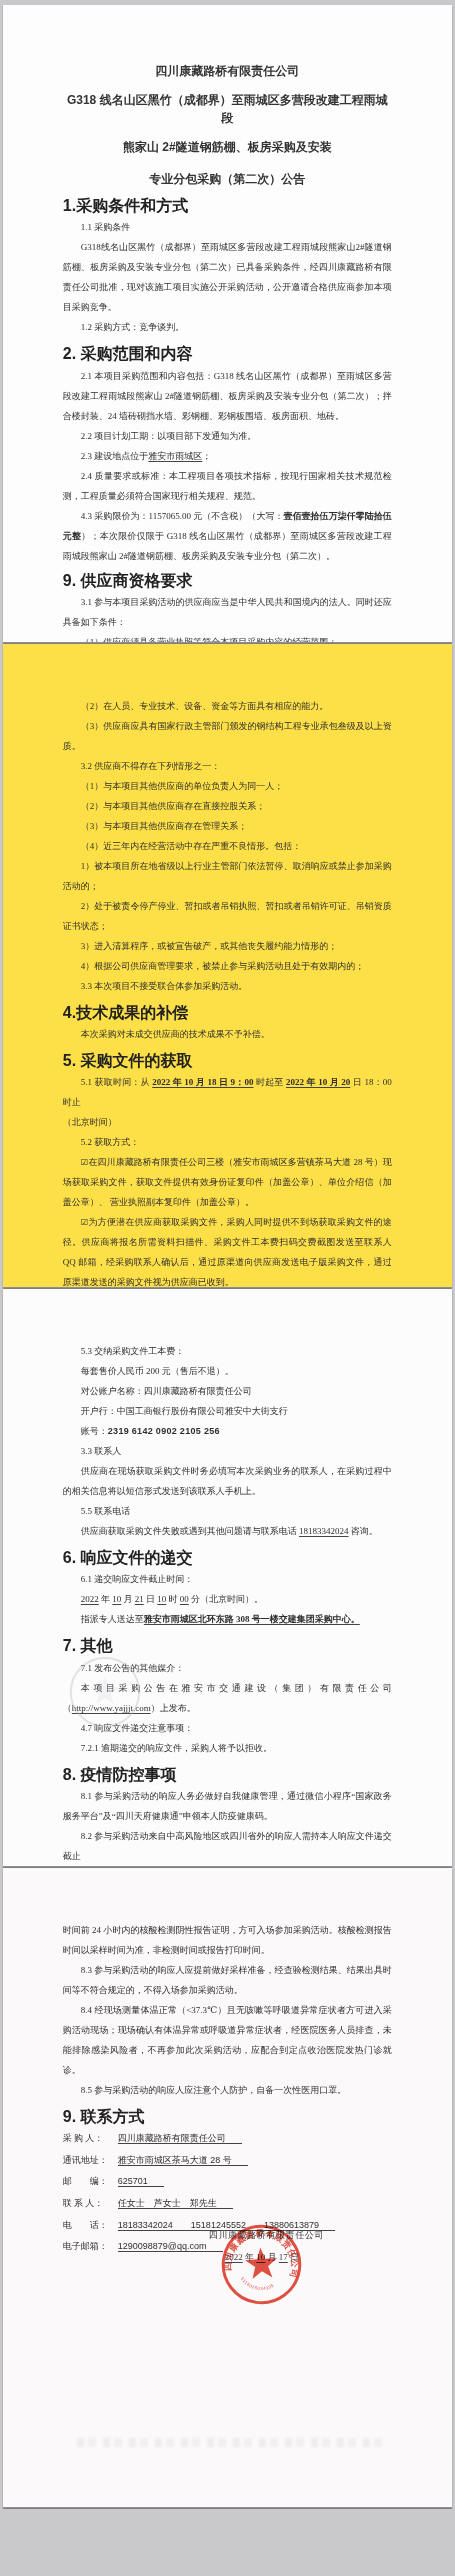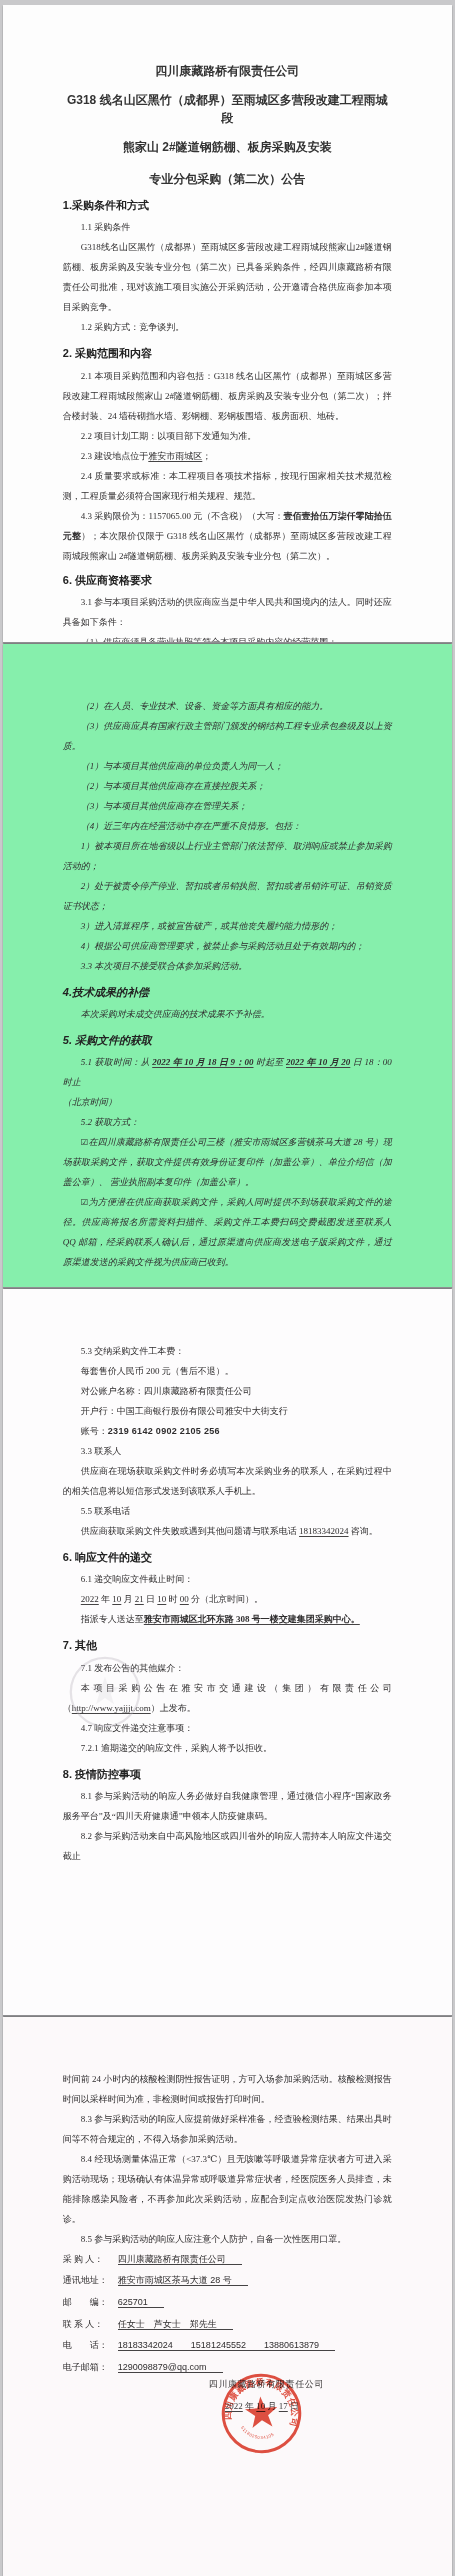--- a/index.html
+++ b/index.html
@@ -16,41 +16,41 @@
     background:#fdfdfd;
     box-sizing:border-box;
     padding:0 60px;
     color:#2f2d2e;
     font-size:9px;
     box-shadow:0 0.6px 1.1px rgba(0,0,0,.45);
     border-bottom:0.6px solid #8f8f92;
     overflow:hidden;
   }
   #p1 { height:638px; margin-top:4.6px; background:#fdfdfd; }
-  #p2 { height:644px; background:#86efac;font-style:italic; }
-  #p3 { height:727px; background:#fdfcfd; }
+  #p2 { height:644px; background:#fde047; }
+  #p3 { height:578px; background:#fdfcfd; }
   #p4 { height:640px; background:#fcf9fa; }
 
   .tt {
     text-align:center;
     font-family:"Liberation Sans","DejaVu Sans",sans-serif;
     font-weight:600;
     font-size:12px;
     line-height:18px;
     color:#333;
   }
   .t1 { margin-top:57px; }
   .t2 { margin-top:11.4px; }
   .t3 { margin-top:11.4px; }
   .t4 { margin-top:13.7px; }
 
   .sec {
     font-family:"Liberation Sans","DejaVu Sans",sans-serif;
     font-weight:700;
-    font-size:11px;
+    font-size:16px;
     line-height:17px;
     color:#222;
     margin:8px 0 3.4px 0;
   }
   .p {
     line-height:20px;
     margin:0;
     text-align:justify;
   }
   .ind { text-indent:2em; }
@@ -114,29 +114,30 @@
   <div class="p ind">G318线名山区黑竹（成都界）至雨城区多营段改建工程雨城段熊家山2#隧道钢筋棚、板房采购及安装专业分包（第二次）已具备采购条件，经四川康藏路桥有限责任公司批准，现对该施工项目实施公开采购活动，公开邀请合格供应商参加本项目采购竞争。</div>
   <div class="p ind">1.2 采购方式：竞争谈判。</div>
 
   <div class="sec">2. 采购范围和内容</div>
   <div class="p ind">2.1 本项目采购范围和内容包括：G318 线名山区黑竹（成都界）至雨城区多营段改建工程雨城段熊家山 2#隧道钢筋棚、板房采购及安装专业分包（第二次）；拌合楼封装、24 墙砖砌挡水墙、彩钢棚、彩钢板围墙、板房面积、地砖。</div>
   <div class="p ind">2.2 项目计划工期：以项目部下发通知为准。</div>
   <div class="p ind"><span>2.3 建设地点位于</span><span class="u">雅安市雨城区</span><span>；</span></div>
   <div class="p ind">2.4 质量要求或标准：本工程项目各项技术指标，按现行国家相关技术规范检测，工程质量必须符合国家现行相关规程、规范。</div>
   <div class="p ind"><span>4.3 采购限价为：1157065.00 元（不含税）（大写：</span><span class="b">壹佰壹拾伍万柒仟零陆拾伍元整</span><span>）；本次限价仅限于 G318 线名山区黑竹（成都界）至雨城区多营段改建工程雨城段熊家山 2#隧道钢筋棚、板房采购及安装专业分包（第二次）。</span></div>
 
-  <div class="sec" style="margin-top:5.7px">6. 供应商资格要求</div>
+  <div class="sec" style="margin-top:5.7px">9. 供应商资格要求</div>
   <div class="p ind">3.1 参与本项目采购活动的供应商应当是中华人民共和国境内的法人。同时还应具备如下条件：</div>
   <div class="p ind">（1）供应商须具备营业执照等符合本项目采购内容的经营范围；</div>
 </div>
 
 <div class="page" id="p2">
   <div class="pad-top"></div>
   <div class="p ind">（2）在人员、专业技术、设备、资金等方面具有相应的能力。</div>
   <div class="p ind">（3）供应商应具有国家行政主管部门颁发的钢结构工程专业承包叁级及以上资质。</div>
+  <div class="p ind">3.2 供应商不得存在下列情形之一：</div>
   <div class="p ind">（1）与本项目其他供应商的单位负责人为同一人；</div>
   <div class="p ind">（2）与本项目其他供应商存在直接控股关系；</div>
   <div class="p ind">（3）与本项目其他供应商存在管理关系；</div>
   <div class="p ind">（4）近三年内在经营活动中存在严重不良情形。包括：</div>
   <div class="p ind">1）被本项目所在地省级以上行业主管部门依法暂停、取消响应或禁止参加采购活动的；</div>
   <div class="p ind">2）处于被责令停产停业、暂扣或者吊销执照、暂扣或者吊销许可证、吊销资质证书状态；</div>
   <div class="p ind">3）进入清算程序，或被宣告破产，或其他丧失履约能力情形的；</div>
   <div class="p ind">4）根据公司供应商管理要求，被禁止参与采购活动且处于有效期内的；</div>
   <div class="p ind">3.3 本次项目不接受联合体参加采购活动。</div>
 
@@ -184,20 +185,21 @@
   </svg>
 </div>
 
 <div class="page" id="p4">
   <div class="pad-top"></div>
   <div class="p">时间前 24 小时内的核酸检测阴性报告证明，方可入场参加采购活动。核酸检测报告时间以采样时间为准，非检测时间或报告打印时间。</div>
   <div class="p ind">8.3 参与采购活动的响应人应提前做好采样准备，经查验检测结果、结果出具时间等不符合规定的，不得入场参加采购活动。</div>
   <div class="p ind">8.4 经现场测量体温正常（&lt;37.3℃）且无咳嗽等呼吸道异常症状者方可进入采购活动现场；现场确认有体温异常或呼吸道异常症状者，经医院医务人员排查，未能排除感染风险者，不再参加此次采购活动，应配合到定点收治医院发热门诊就诊。</div>
   <div class="p ind">8.5 参与采购活动的响应人应注意个人防护，自备一次性医用口罩。</div>
 
+  <div class="sec">9. 联系方式</div>
 
   <div class="contact-row"><span class="c-label">采 购 人：</span><span class="c-value">四川康藏路桥有限责任公司</span></div>
   <div class="contact-row"><span class="c-label">通讯地址：</span><span class="c-value">雅安市雨城区茶马大道 28 号</span></div>
   <div class="contact-row"><span class="c-label">邮　　编：</span><span class="c-value">625701</span></div>
   <div class="contact-row"><span class="c-label">联 系 人：</span><span class="c-value">任女士　芦女士　郑先生</span></div>
   <div class="contact-row"><span class="c-label">电　　话：</span><span class="c-value">18183342024　　15181245552　　13880613879</span></div>
   <div class="contact-row"><span class="c-label">电子邮箱：</span><span class="c-value">1290098879@qq.com</span></div>
 
   <div class="sign-co">四川康藏路桥有限责任公司</div>
   <div class="sign-date"><span class="u">2022</span><span> 年 </span><span class="u">10</span><span> 月 </span><span class="u">17</span><span> 日</span></div>

